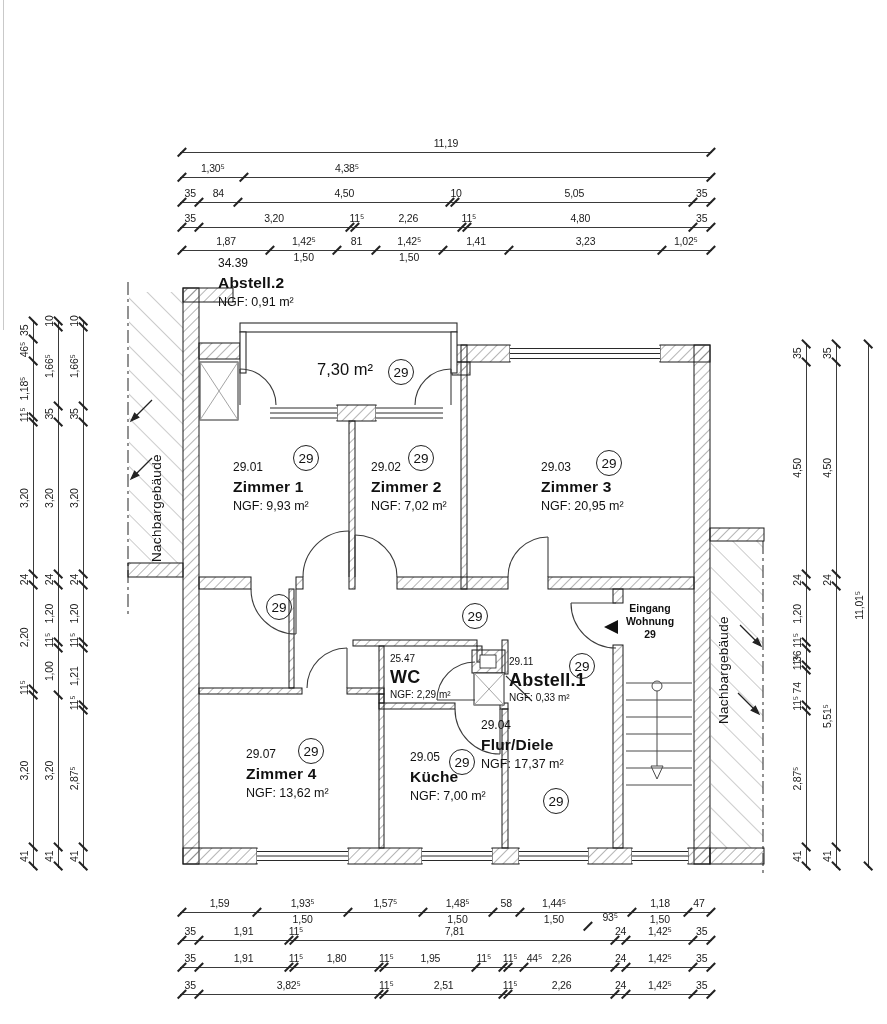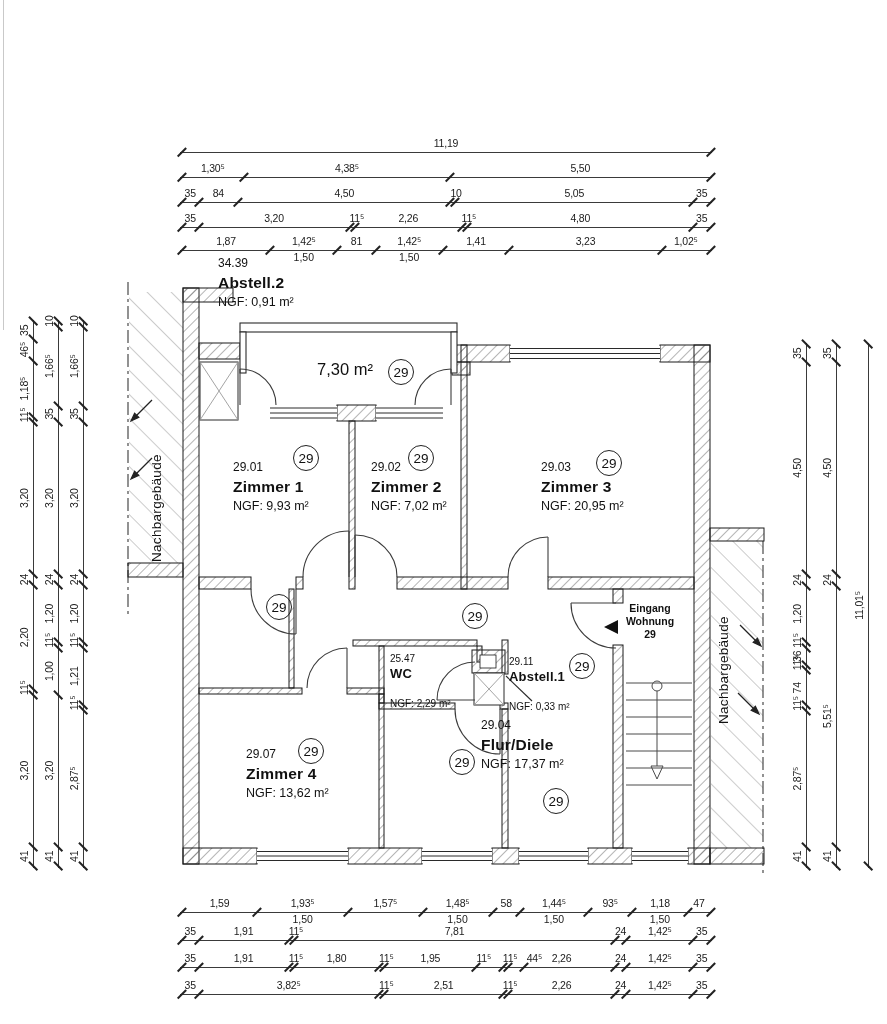--- a/index.html
+++ b/index.html
@@ -20,21 +20,21 @@
   .dim-tick{position:absolute;top:10px;left:-1px;width:1.5px;height:12px;background:#222;
             transform:rotate(45deg);}
   .dim-tick.end{left:auto;right:-1px;}
 
   
   .room-label{position:absolute;line-height:1.15;}
   .rid{display:block;font-size:12px;margin-bottom:3px;}
   .rname{display:block;font-size:15.5px;font-weight:700;margin-bottom:3px;letter-spacing:.2px;}
   .rngf{display:block;font-size:12.5px;}
   .room-label.sm .rid{font-size:10px;margin-bottom:2px;}
-  .room-label.sm .rname{font-size:13px;margin-bottom:17px;}
+  .room-label.sm .rname{font-size:18px;margin-bottom:2px;}
   .room-label.sm .rngf{font-size:10px;}
 
   .area-label{position:absolute;font-size:16.5px;}
   .unit-circle{position:absolute;width:24px;height:24px;border:1.6px solid #222;border-radius:50%;
                display:flex;align-items:center;justify-content:center;font-size:13.5px;background:transparent;}
   .neighbor-label{position:absolute;transform-origin:0 0;transform:rotate(-90deg);
                   font-size:13.5px;letter-spacing:.3px;white-space:nowrap;}
   .entrance-label{position:absolute;left:620px;top:602px;width:60px;text-align:center;
                   font-size:10.5px;font-weight:700;line-height:1.25;}
 </style>
@@ -219,24 +219,20 @@
   <div class="dim-chain" style="left:182px;top:161px;width:528px">
       <span class="dim-line"></span>
       <span class="dim-seg" style="left: 0%; width: 11.6622%;">
         <span class="dim-lbl">1,30⁵</span>
         <span class="dim-tick"></span>
       </span>
       <span class="dim-seg" style="left: 11.6622%; width: 39.1868%;">
         <span class="dim-lbl">4,38⁵</span>
         <span class="dim-tick"></span>
       </span>
-      <span class="dim-seg" style="left: 50.849%; width: 49.151%;">
-        <span class="dim-lbl">5,50</span>
-        <span class="dim-tick"></span>
-      </span>
       <span class="dim-tick end"></span>
     </div>
   <div class="dim-chain" style="left:182px;top:186px;width:528px">
       <span class="dim-line"></span>
       <span class="dim-seg" style="left: 0%; width: 3.12779%;">
         <span class="dim-lbl">35</span>
         <span class="dim-tick"></span>
       </span>
       <span class="dim-seg" style="left: 3.12779%; width: 7.5067%;">
         <span class="dim-lbl">84</span>
@@ -349,21 +345,21 @@
       </span>
       <span class="dim-seg" style="left: 58.8209%; width: 5.18088%;">
         <span class="dim-lbl">58</span>
         <span class="dim-tick"></span>
       </span>
       <span class="dim-seg" style="left: 64.0018%; width: 12.9075%;">
         <span class="dim-lbl">1,44⁵</span>
         <span class="dim-sub">1,50</span>
         <span class="dim-tick"></span>
       </span>
-      <span class="dim-seg" style="left: 76.9093%; width: 8.35194%;">
+      <span class="dim-seg" style="left: 76.9093%; width: 8.35194%; margin-top: 14px;">
         <span class="dim-lbl">93⁵</span>
         <span class="dim-tick"></span>
       </span>
       <span class="dim-seg" style="left: 85.2613%; width: 10.5404%;">
         <span class="dim-lbl">1,18</span>
         <span class="dim-sub">1,50</span>
         <span class="dim-tick"></span>
       </span>
       <span class="dim-seg" style="left: 95.8017%; width: 4.1983%;">
         <span class="dim-lbl">47</span>
@@ -753,20 +749,25 @@
   </div>
   <div class="room-label" style="left:481px;top:719px">
     <span class="rid">29.04</span>
     <span class="rname">Flur/Diele</span>
     <span class="rngf">NGF: 17,37 m²</span>
   </div>
   <div class="room-label" style="left:246px;top:748px">
     <span class="rid">29.07</span>
     <span class="rname">Zimmer 4</span>
     <span class="rngf">NGF: 13,62 m²</span>
+  </div>
+  <div class="room-label" style="left:410px;top:751px">
+    <span class="rid">29.05</span>
+    <span class="rname">Küche</span>
+    <span class="rngf">NGF: 7,00 m²</span>
   </div>
 
   <div class="entrance-label">
     <div>Eingang</div>
     <div>Wohnung</div>
     <div>29</div>
   </div>
 
   <span class="neighbor-label" style="left:149px;top:562px">Nachbargebäude</span>
   <span class="neighbor-label" style="left:716px;top:724px">Nachbargebäude</span>

